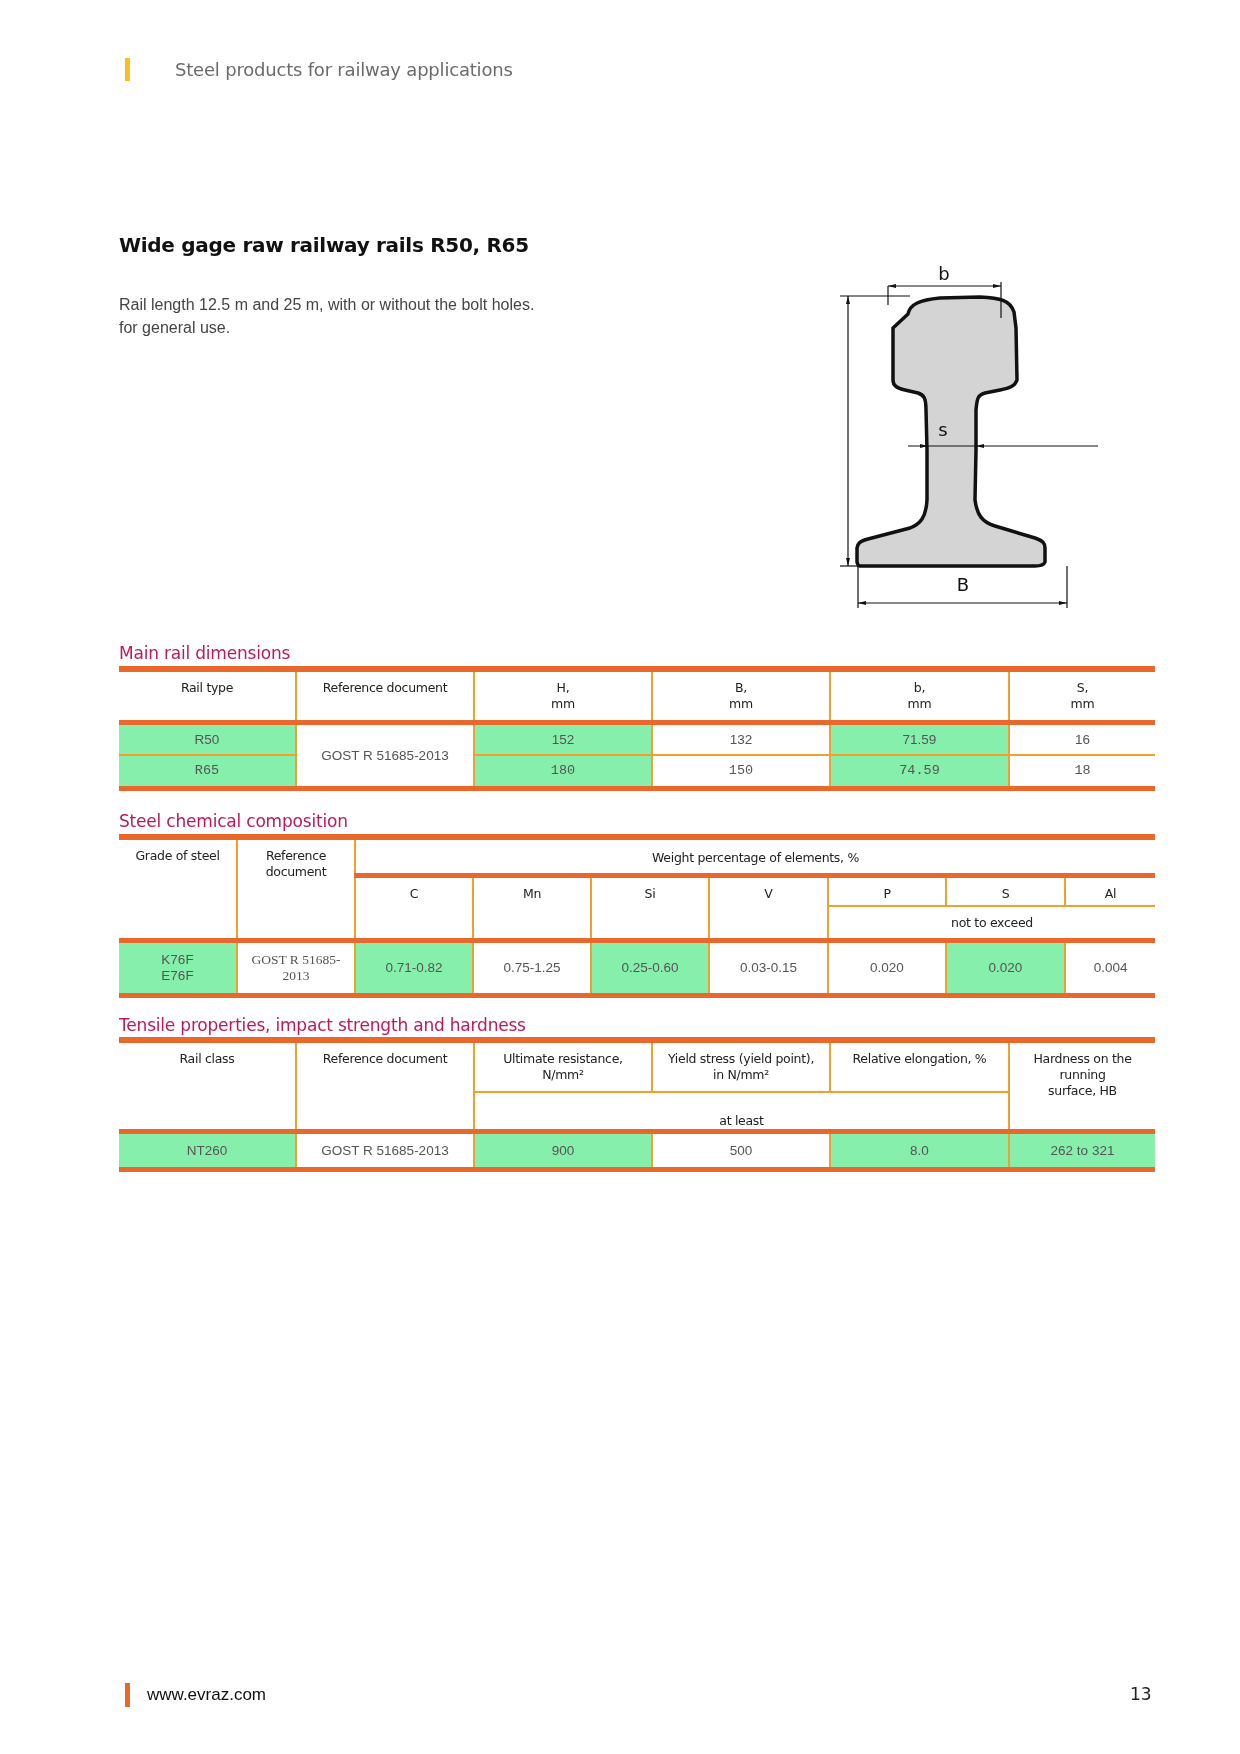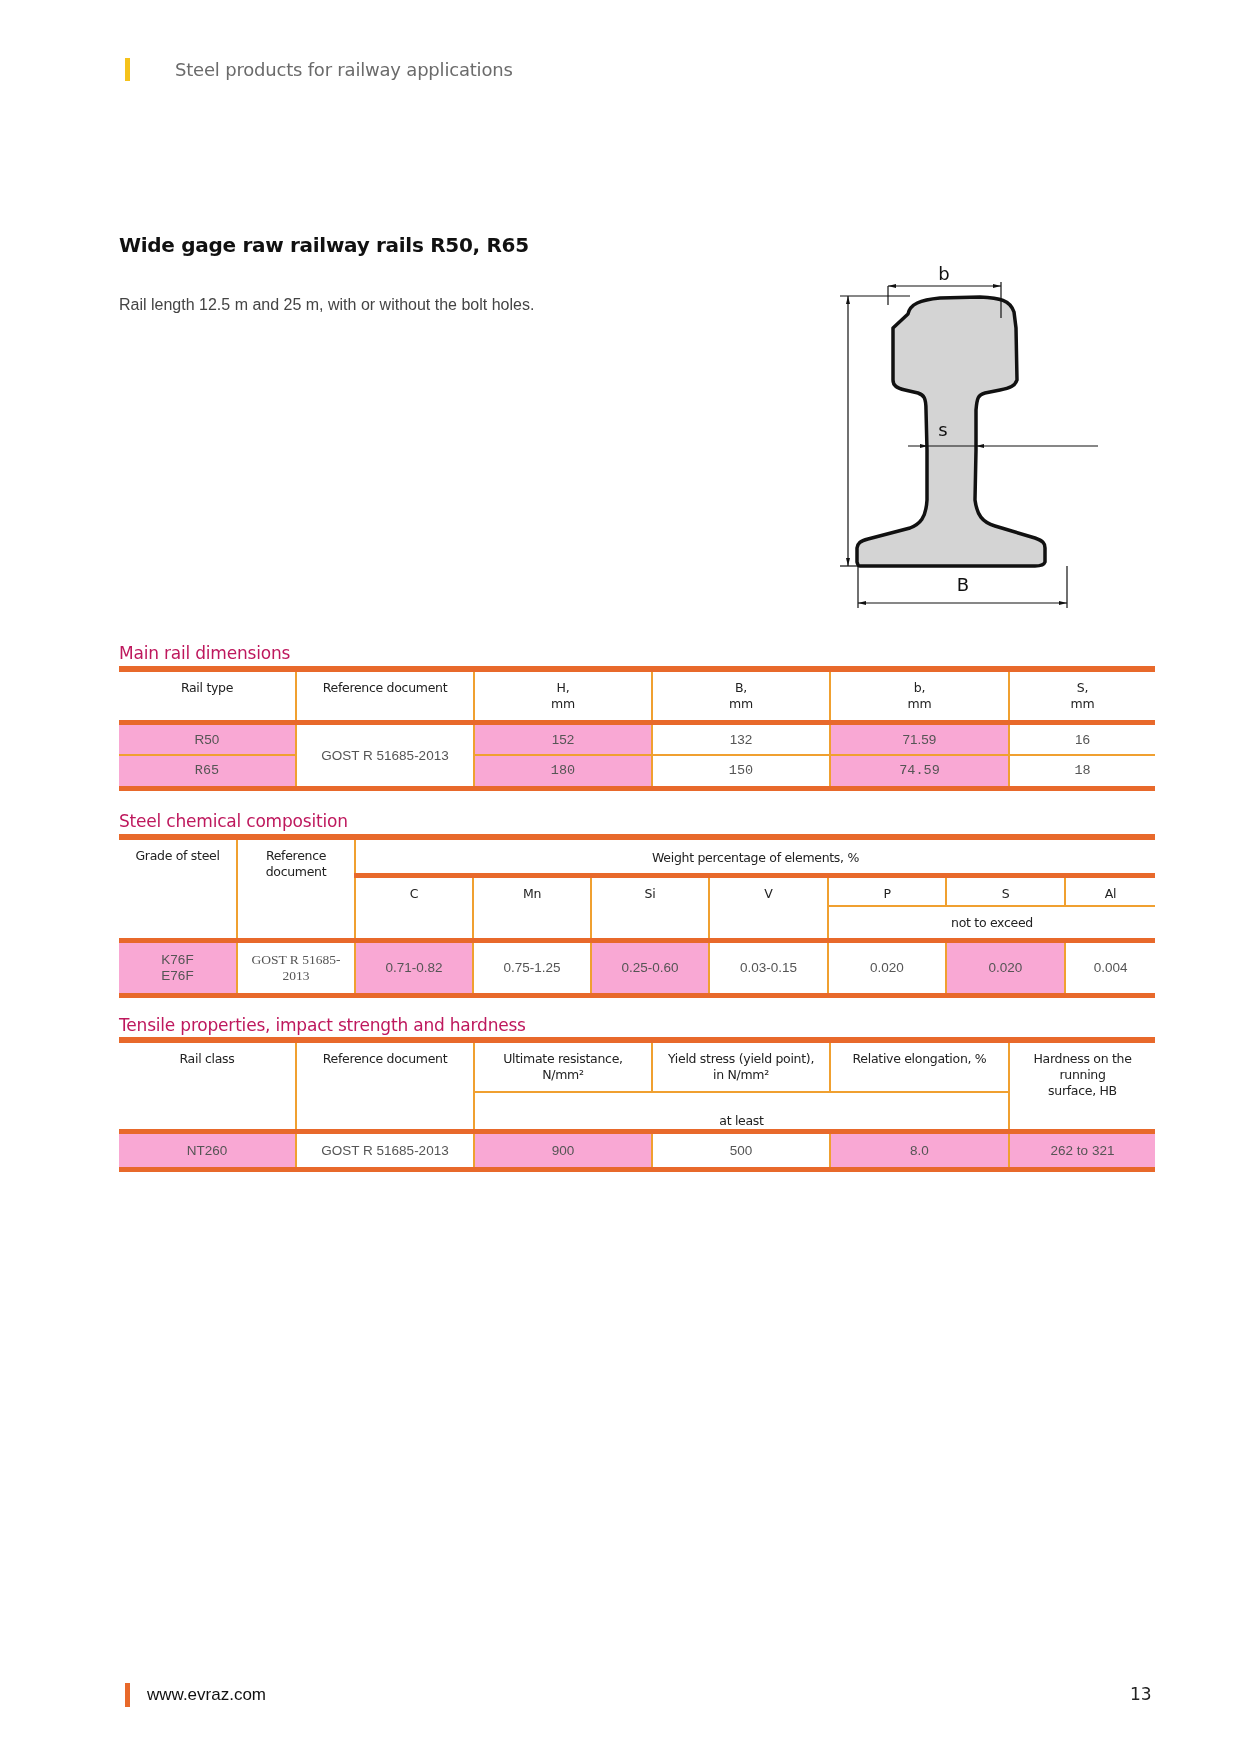--- a/index.html
+++ b/index.html
@@ -22,39 +22,40 @@
   table.spec { position: absolute; left: 119px; width: 1036px; border-collapse: collapse; table-layout: fixed; font-size: 13px; }
   table.spec td, table.spec th { border-left: 2px solid #f0a030; border-right: 2px solid #f0a030; text-align: center; font-weight: normal; color: #222; padding: 0 4px; }
   table.spec tr > *:first-child { border-left: none; }
   table.spec tr > *:last-child { border-right: none; }
   table.spec th { vertical-align: top; padding-top: 8px; font-size: 13px; line-height: 16px; font-family: "DejaVu Sans", sans-serif; letter-spacing: -0.3px; font-size: 12.5px; }
   table.spec td { color: #555; font-size: 13.5px; vertical-align: middle; }
   .top-rule { border-top: 6px solid #e8692b !important; }
   .mid-rule { border-top: 5px solid #e8692b !important; }
   .bot-rule { border-bottom: 5px solid #e8692b !important; }
   .thin-rule { border-top: 2px solid #f0a030 !important; }
-  .tint { background: #f9a8d4; }
+  .tint { background: #86efac; }
 
   .footer { position: absolute; left: 125px; top: 1683px; display: flex; align-items: center; }
   .footer .bar { width: 5px; height: 24px; background: #e8692b; margin-right: 17px; }
   .footer .text { font-size: 17px; color: #111; }
   .page-number { position: absolute; left: 1130px; top: 1684px; font-size: 17px; color: #222; font-family: "DejaVu Sans", sans-serif; }
 </style>
 </head>
 <body>
 
 <div class="running-head">
   <div class="bar"></div>
   <span class="text">Steel products for railway applications</span>
 </div>
 
 <h1 class="section-title">Wide gage raw railway rails R50, R65</h1>
 <div class="intro">
   <div class="gap"></div>
   <p>Rail length 12.5 m and 25 m, with or without the bolt holes.</p>
+  <p>for general use.</p>
 </div>
 
 <div class="diagram">
   <svg width="320" height="370" viewBox="0 0 320 370" xmlns="http://www.w3.org/2000/svg">
 
     <path d="M 48,24 C 50,14 60,10 80,8 L 120,7 C 140,8 150,10 154,22 L 156,38 L 157,90 C 155,96 150,98 140,100 L 125,103 C 118,105 117,108 116,120 L 116,160 L 115,210 C 117,225 122,232 135,236 L 175,248 C 183,251 185,253 185,258 L 185,272 C 184,275 181,276 175,276 L 0,276 C -2,276 -2,275 -3,272 L -3,258 C -2,253 0,251 8,249 L 50,238 C 60,234 66,228 67,210 L 67,160 L 66,120 C 66,108 64,105 58,103 L 45,100 C 37,98 33,96 33,90 L 33,38 Z" transform="translate(20,40) scale(1)" fill="#d4d4d4" stroke="#111" stroke-width="3.5" stroke-linejoin="round"></path>
 
     <line x1="48" y1="36" x2="48" y2="55" stroke="#111" stroke-width="1.2"></line>
     <line x1="161" y1="32" x2="161" y2="68" stroke="#111" stroke-width="1.2"></line>
     <line x1="48" y1="36" x2="161" y2="36" stroke="#111" stroke-width="1.2"></line>

